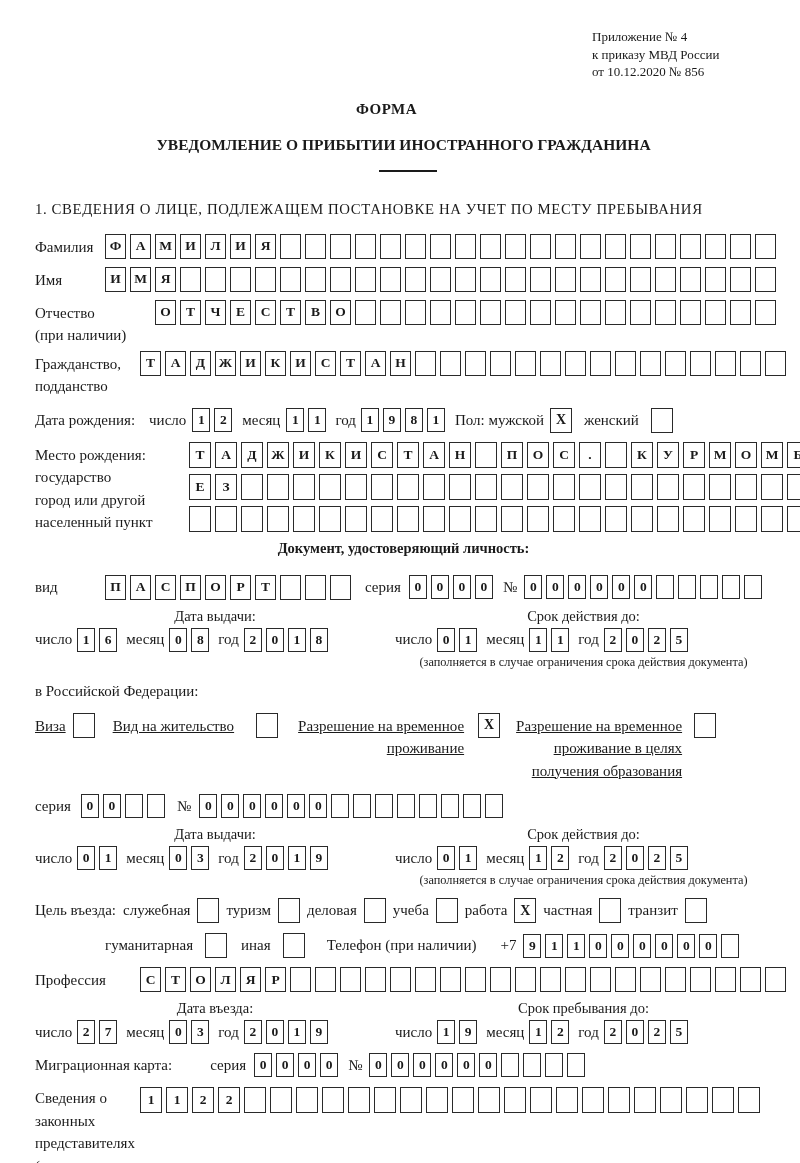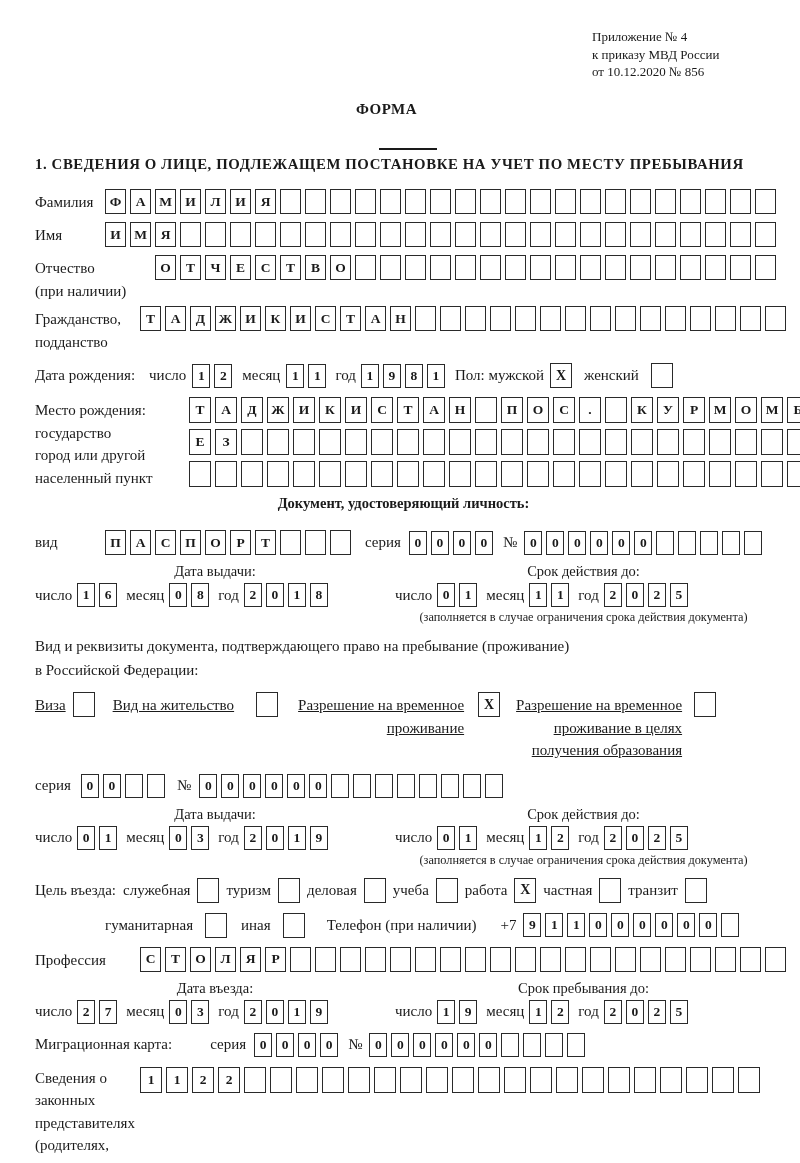--- a/index.html
+++ b/index.html
@@ -8,21 +8,21 @@
     width:800px; height:1163px; overflow:hidden;
     font-family:"Liberation Serif","DejaVu Serif",serif;
     color:#1a1a1a; font-size:15px;
     padding:28px 28px 10px 35px;
   }
   .top-right { margin-left:557px; font-size:13px; line-height:1.35; }
   .top-right .ed { font-size:12.3px; margin-top:5px; }
   .forma { text-align:center; font-weight:bold; font-size:15px; margin:20px 34px 0 0; letter-spacing:0.5px; }
   .title { text-align:center; font-weight:bold; font-size:15.5px; line-height:1.45; margin-top:16px; }
   .blank-line { display:inline-block; width:58px; border-bottom:2px solid #1a1a1a; height:12px; margin-left:8px; }
-  .sec-heading { font-weight:bold; font-size:14.8px; letter-spacing:0.6px; }
+  .sec-heading { font-weight:normal; font-size:14.8px; margin-top:22px; letter-spacing:0.6px; }
 
   .fieldrow { display:flex; align-items:flex-start; margin-top:8px;font-family:Liberation Serif, serif; }
   .flabel { white-space:pre-line; line-height:1.5; padding-top:2px; flex:none; }
   .w70 { width:70px; } .w105 { width:105px; } .w120 { width:120px; }
 
   .cells { display:flex; gap:4px; flex:none; }
   .cell {
     display:inline-flex; width:21px; height:25px; flex:none;
     border:1.6px solid #2a2a2a; align-items:center; justify-content:center;
     font-size:13.5px; font-weight:bold; background:#fff;
@@ -63,20 +63,21 @@
 
 <div class="top-right">
   <div>Приложение № 4</div>
   <div>к приказу МВД России</div>
   <div>от 10.12.2020 № 856</div>
 </div>
 
 <div class="forma">ФОРМА</div>
 
 <div class="title">
+  <div>УВЕДОМЛЕНИЕ О ПРИБЫТИИ ИНОСТРАННОГО ГРАЖДАНИНА</div>
   <div><span class="blank-line"></span></div>
 </div>
 
 <div class="sec-heading">1. СВЕДЕНИЯ О ЛИЦЕ, ПОДЛЕЖАЩЕМ ПОСТАНОВКЕ НА УЧЕТ ПО МЕСТУ ПРЕБЫВАНИЯ</div>
 
 <div class="fieldrow" style="margin-top:16px;">
   <div class="flabel w70">Фамилия</div>
   <div class="cells">
       <span class="cell">Ф</span>
       <span class="cell">А</span>
@@ -399,21 +400,20 @@
           <span class="cell">0</span>
           <span class="cell">2</span>
           <span class="cell">5</span>
         </span>
     </div>
     <div class="note">(заполняется в случае ограничения срока действия документа)</div>
   </div>
 </div>
 
 <div style="margin-top:9px; line-height:1.6;">
-  <div>Вид и реквизиты документа, подтверждающего право на пребывание (проживание)</div>
   <div>в Российской Федерации:</div>
 </div>
 
 <div class="permit-row">
   <span class="opt">
     <span class="optlabel">Виза</span>
     <span class="box"></span>
   </span>
   <span class="opt" style="margin-left:18px;">
     <span class="optlabel" style="margin-right:22px;">Вид на жительство</span>

